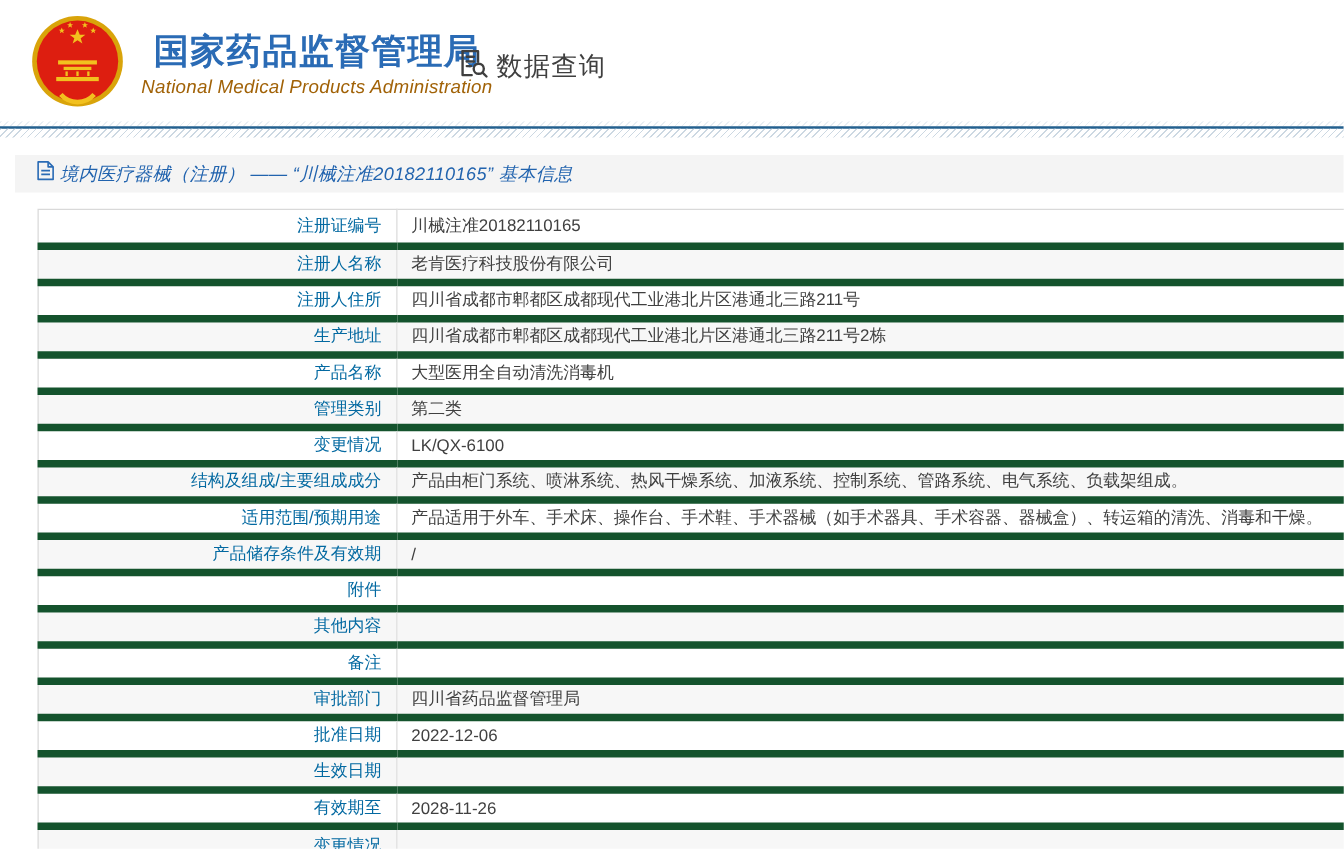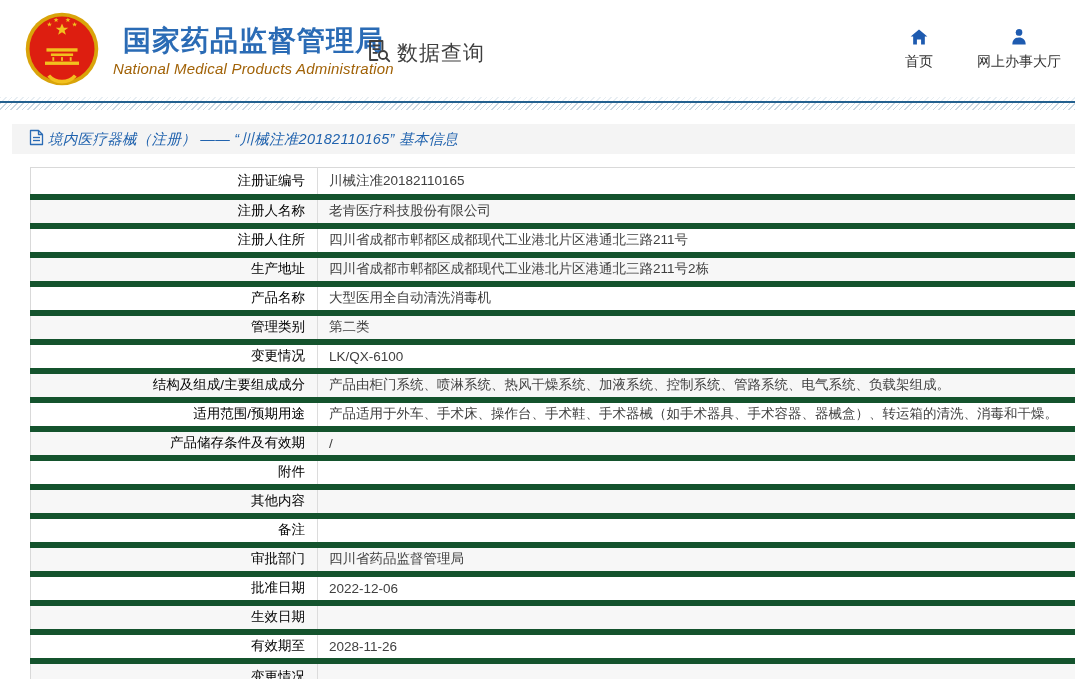--- a/index.html
+++ b/index.html
@@ -108,21 +108,21 @@
     vertical-align: middle;
     white-space: nowrap;
     overflow: hidden;
   }
   .info-table tr:first-child td { border-top: 1px solid #d9d9d9; }
   .info-table { border-left: 1px solid #d9d9d9; }
   .label-cell {
     width: 287px;
     text-align: right;
     padding-right: 12px;
-    color: #000000;
+    color: #0369a1;
     border-right: 1px solid #dcdcdc;
   }
   .value-cell {
     padding-left: 11px;
     color: #404040;
   }
 </style>
 </head>
 <body>
 
@@ -166,39 +166,20 @@
         <line x1="7.5" y1="7.5" x2="12.5" y2="7.5"></line>
         <line x1="7.5" y1="10.8" x2="12.5" y2="10.8"></line>
         <line x1="7.5" y1="14.1" x2="10.5" y2="14.1"></line>
         <circle cx="16" cy="16" r="3.6"></circle>
         <line x1="18.7" y1="18.7" x2="21.5" y2="21.5"></line>
       </svg>
     </span>
     <span class="section-label">数据查询</span>
   </div>
 
-  <div class="top-nav">
-    <div class="nav-item">
-      <span class="nav-icon">
-        <svg width="20" height="20" viewBox="0 0 24 24" fill="#1e5bb0">
-          <path d="M12 3 L22 11.5 H19 V21 H14.5 V15 H9.5 V21 H5 V11.5 H2 Z"></path>
-        </svg>
-      </span>
-      <span class="nav-label">首页</span>
-    </div>
-    <div class="nav-item">
-      <span class="nav-icon">
-        <svg width="20" height="20" viewBox="0 0 24 24" fill="#1e5bb0">
-          <circle cx="12" cy="6.5" r="4"></circle>
-          <path d="M4 21 c0-6 3.5-8.5 8-8.5 s8 2.5 8 8.5 z"></path>
-        </svg>
-      </span>
-      <span class="nav-label">网上办事大厅</span>
-    </div>
-  </div>
 </div>
 
 <div>
   <div class="divider-hatch-top"></div>
   <div class="divider-line"></div>
   <div class="divider-hatch"></div>
 </div>
 
 <div class="title-bar">
   <span class="glyph">

